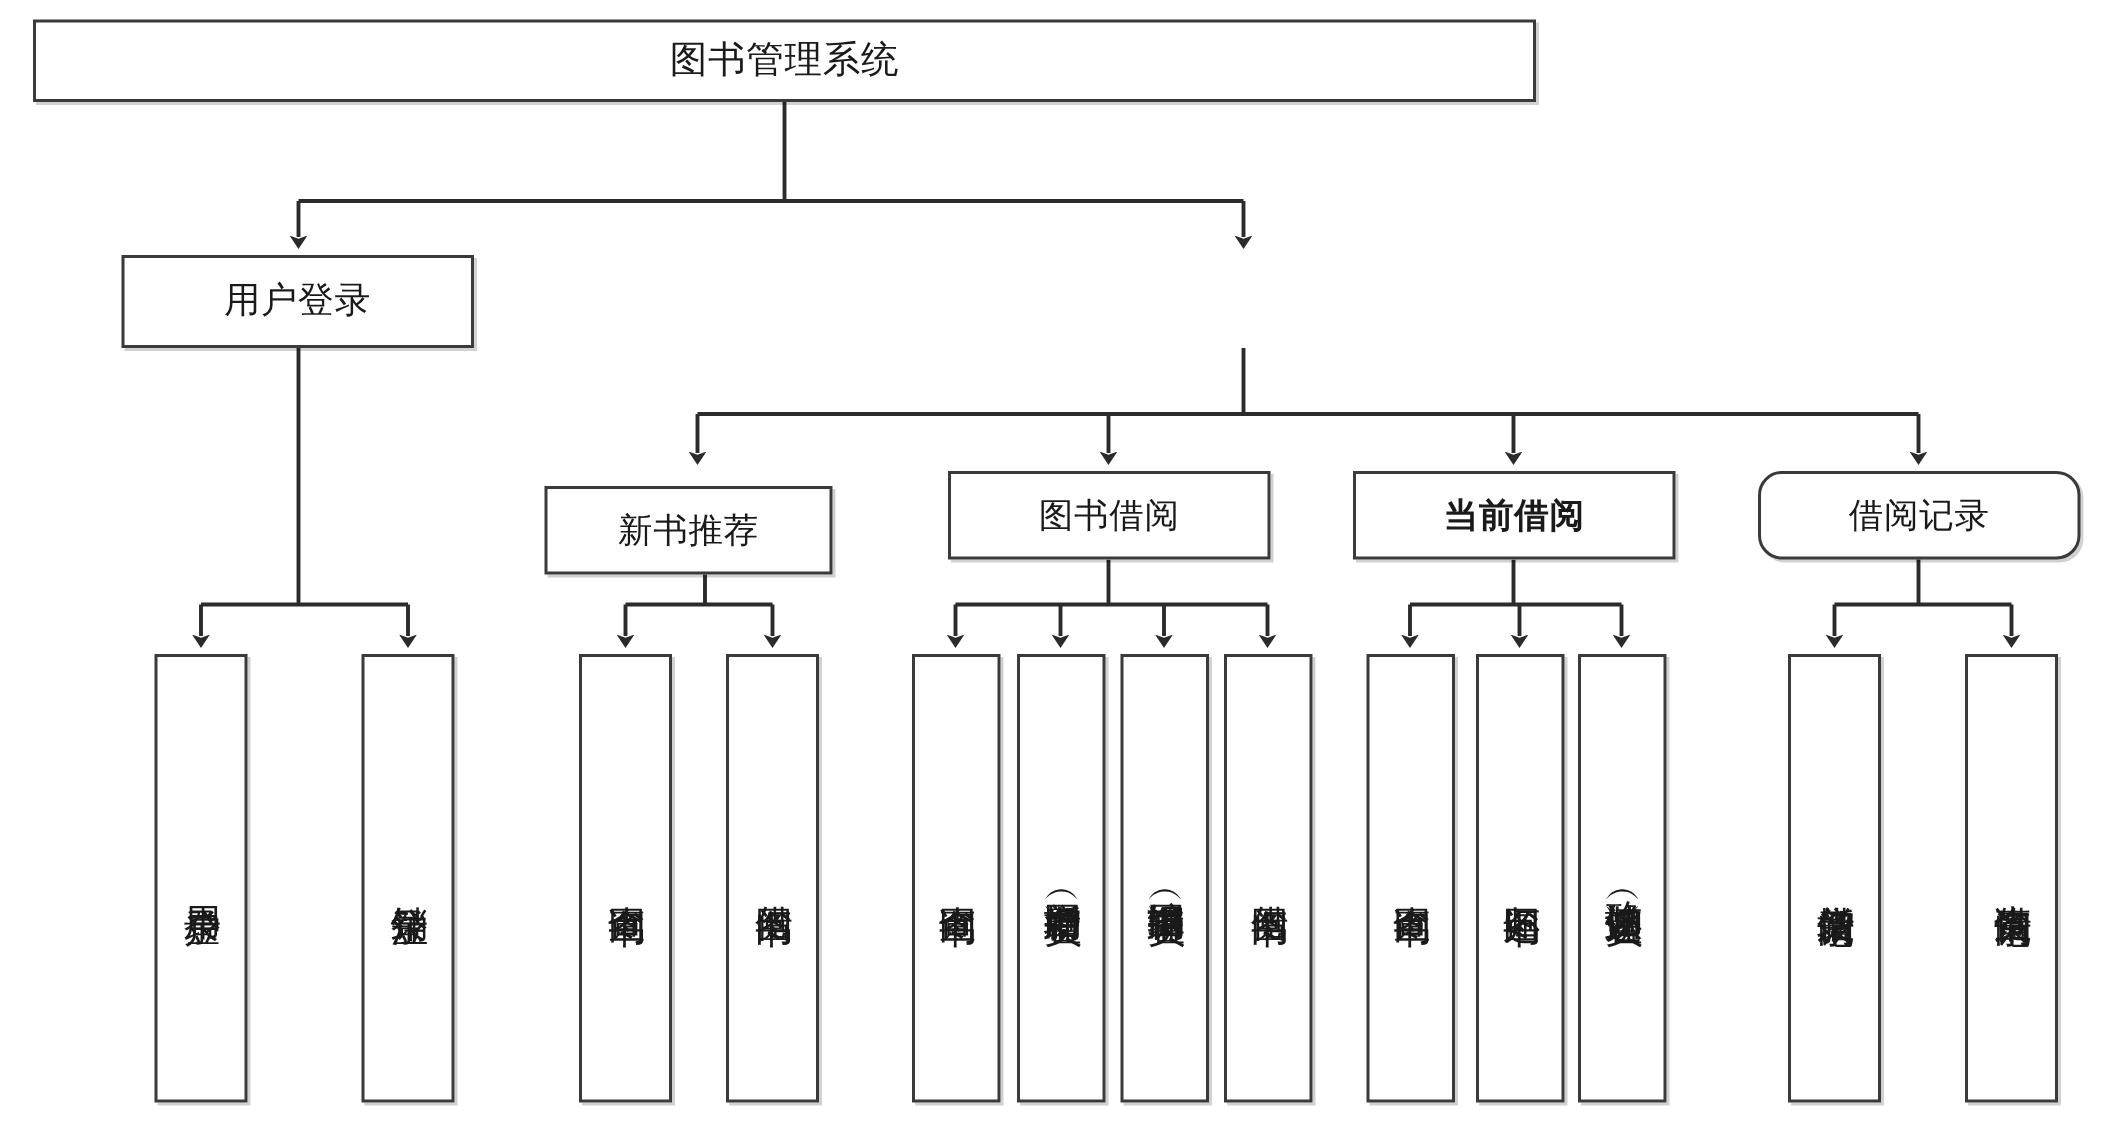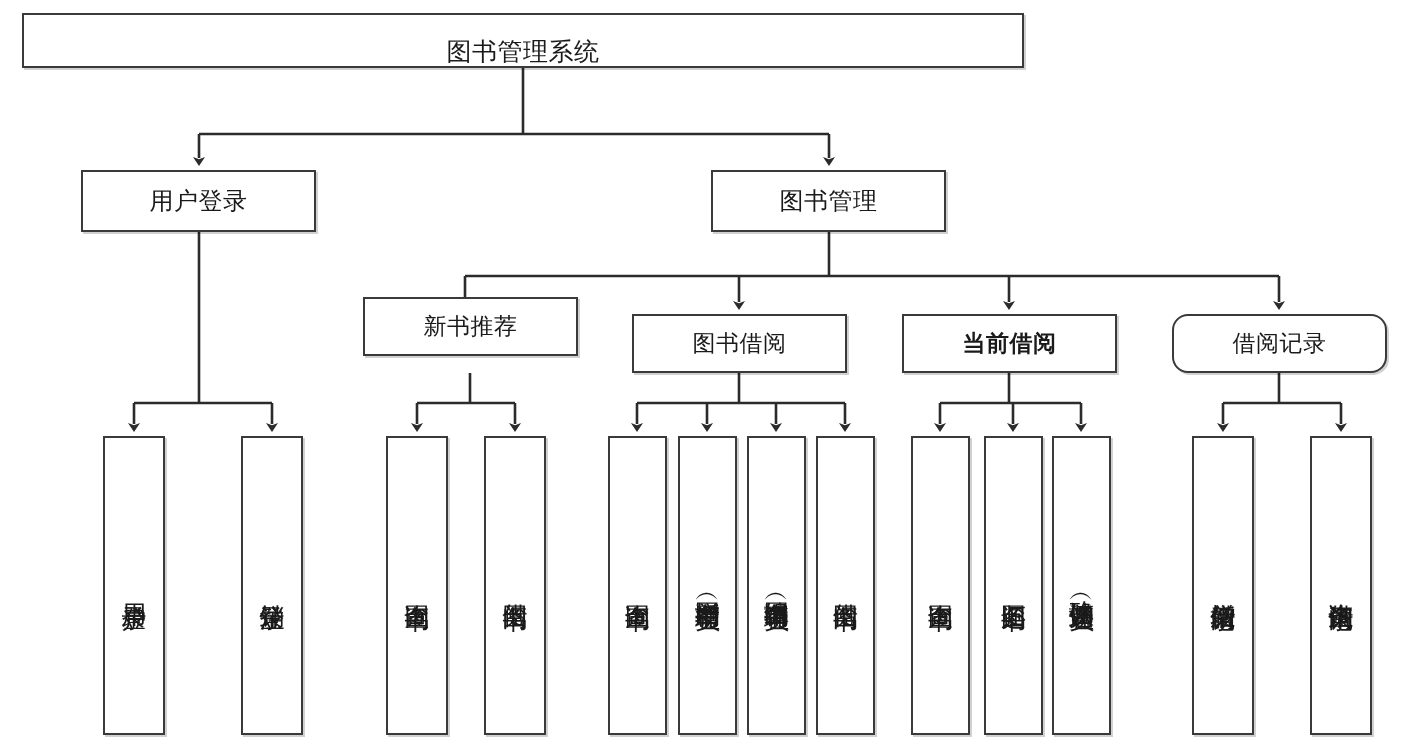--- a/index.html
+++ b/index.html
@@ -115,32 +115,29 @@
       <path d="M 1013 403 L 1013 424" marker-end="url(#arrow)"></path>
       <path d="M 1081 403 L 1081 424" marker-end="url(#arrow)"></path>
 
       <path d="M 1279 373 L 1279 403"></path>
       <path d="M 1223 403 L 1341 403"></path>
       <path d="M 1223 403 L 1223 424" marker-end="url(#arrow)"></path>
       <path d="M 1341 403 L 1341 424" marker-end="url(#arrow)"></path>
     </g>
   </svg>
 
-  <div class="node root" style="left:22px; top:13px; width:1002px; height:55px;align-items:flex-end;">
+  <div class="node root" style="left:22px; top:13px; width:1002px; height:55px;">
     <span class="label">图书管理系统</span>
   </div>
 
   <div class="node lvl2" style="left:81px; top:170px; width:235px; height:62px;">
     <span class="label">用户登录</span>
   </div>
-  <div class="node lvl2" style="left:711px; top:170px; width:235px; height:62px;">
-    <span class="label">图书管理</span>
-  </div>
 
-  <div class="node lvl3" style="left:363px; top:297px; width:215px; height:59px;">
+  <div class="node lvl3" style="left:363px; top:324px; width:192px; height:59px;">
     <span class="label">新书推荐</span>
   </div>
   <div class="node lvl3" style="left:632px; top:314px; width:215px; height:59px;">
     <span class="label">图书借阅</span>
   </div>
   <div class="node lvl3" style="left:902px; top:314px; width:215px; height:59px;font-weight:bold;">
     <span class="label">当前借阅</span>
   </div>
   <div class="node lvl3" style="left:1172px; top:314px; width:215px; height:59px;border-radius:16px;">
     <span class="label">借阅记录</span>

